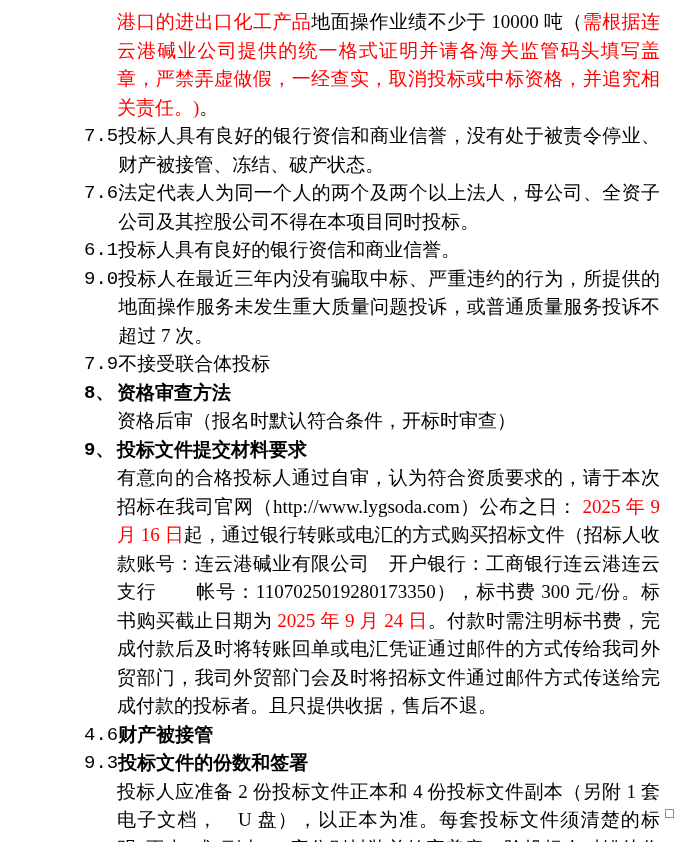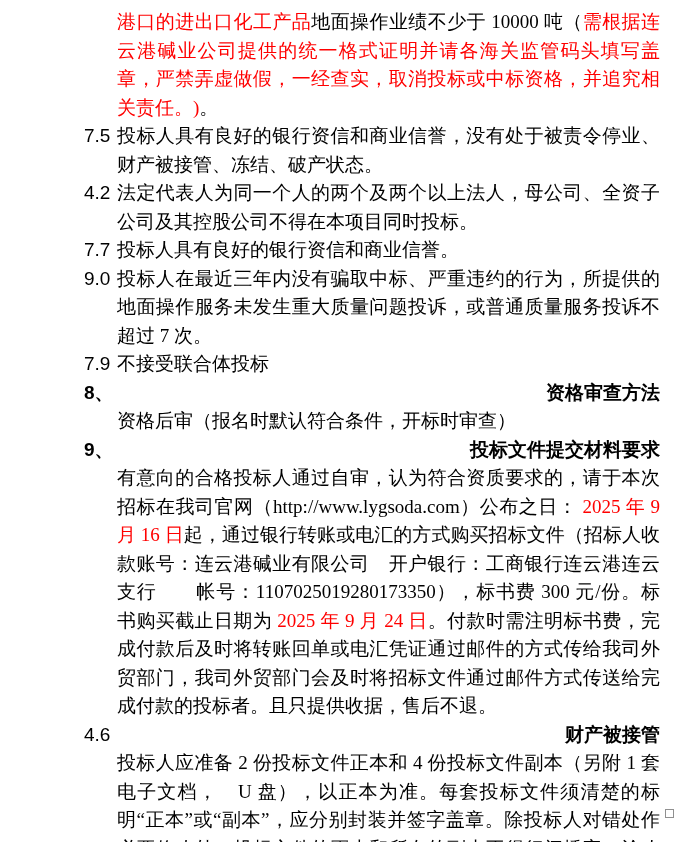--- a/index.html
+++ b/index.html
@@ -20,31 +20,31 @@
     color: #000000;
     overflow: hidden;
     margin-left: 12px;
   }
   .row {
     display: flex;
     align-items: flex-start;
   }
   .num {
     flex: 0 0 33px;
-    font-family: Liberation Sans, sans-serif;
+    font-family: Liberation Mono, monospace;
   }
   .num.bold { font-weight: bold; }
   .txt {
     flex: 1 1 auto;
     text-align: justify;
     text-justify: inter-character;
   }
   .txt.heading-text {
     font-weight: bold;
-    text-align: right;
+    text-align: left;
   }
   .red { color: #ff0000; }
   .bold { font-weight: bold; }
   #anchor-box {
     position: absolute;
     left: 653px;
     top: 809px;
     width: 9px;
     height: 9px;
     border: 1px solid #909090;
@@ -59,25 +59,25 @@
   <div id="doc-body">
       <div class="row">
         <span class="num"></span>
         <div class="txt"><span class="red">港口的进出口化工产品</span><span>地面操作业绩不少于 10000 吨（</span><span class="red">需根据连云港碱业公司提供的统一格式证明并请各海关监管码头填写盖章，严禁弄虚做假，一经查实，取消投标或中标资格，并追究相关责任。)</span><span>。</span></div>
       </div>
       <div class="row">
         <span class="num">7.5</span>
         <div class="txt"><span>投标人具有良好的银行资信和商业信誉，没有处于被责令停业、财产被接管、冻结、破产状态。</span></div>
       </div>
       <div class="row">
-        <span class="num">4.2</span>
+        <span class="num">7.6</span>
         <div class="txt"><span>法定代表人为同一个人的两个及两个以上法人，母公司、全资子公司及其控股公司不得在本项目同时投标。</span></div>
       </div>
       <div class="row">
-        <span class="num">7.7</span>
+        <span class="num">6.1</span>
         <div class="txt"><span>投标人具有良好的银行资信和商业信誉。</span></div>
       </div>
       <div class="row">
         <span class="num">9.0</span>
         <div class="txt"><span>投标人在最近三年内没有骗取中标、严重违约的行为，所提供的地面操作服务未发生重大质量问题投诉，或普通质量服务投诉不超过 7 次。</span></div>
       </div>
       <div class="row">
         <span class="num">7.9</span>
         <div class="txt"><span>不接受联合体投标</span></div>
       </div>
@@ -95,18 +95,22 @@
       </div>
       <div class="row">
         <span class="num"></span>
         <div class="txt"><span>有意向的合格投标人通过自审，认为符合资质要求的，请于本次招标在我司官网（http://www.lygsoda.com）公布之日： </span><span class="red">2025 年 9 月 16 日</span><span>起，通过银行转账或电汇的方式购买招标文件（招标人收款账号：连云港碱业有限公司　开户银行：工商银行连云港连云支行　　帐号：1107025019280173350），标书费 300 元/份。标书购买截止日期为 </span><span class="red">2025 年 9 月 24 日</span><span>。付款时需注明标书费，完成付款后及时将转账回单或电汇凭证通过邮件的方式传给我司外贸部门，我司外贸部门会及时将招标文件通过邮件方式传送给完成付款的投标者。且只提供收据，售后不退。</span></div>
       </div>
       <div class="row">
         <span class="num">4.6</span>
         <div class="txt heading-text"><span>财产被接管</span></div>
       </div>
       <div class="row">
+        <span class="num">9.3</span>
+        <div class="txt heading-text"><span>投标文件的份数和签署</span></div>
+      </div>
+      <div class="row">
         <span class="num"></span>
         <div class="txt"><span>投标人应准备 2 份投标文件正本和 4 份投标文件副本（另附 1 套电子文档，　U 盘），以正本为准。每套投标文件须清楚的标明“正本”或“副本”，应分别封装并签字盖章。除投标人对错处作必要修改外，投标文件的正本和所有的副本不得行间插字、涂改和增删。如有修改处，必须由投标人授权代表签字、盖章。</span></div>
       </div>
     </div>
   <div id="anchor-box"></div>
 </div>
 
 </body></html>

